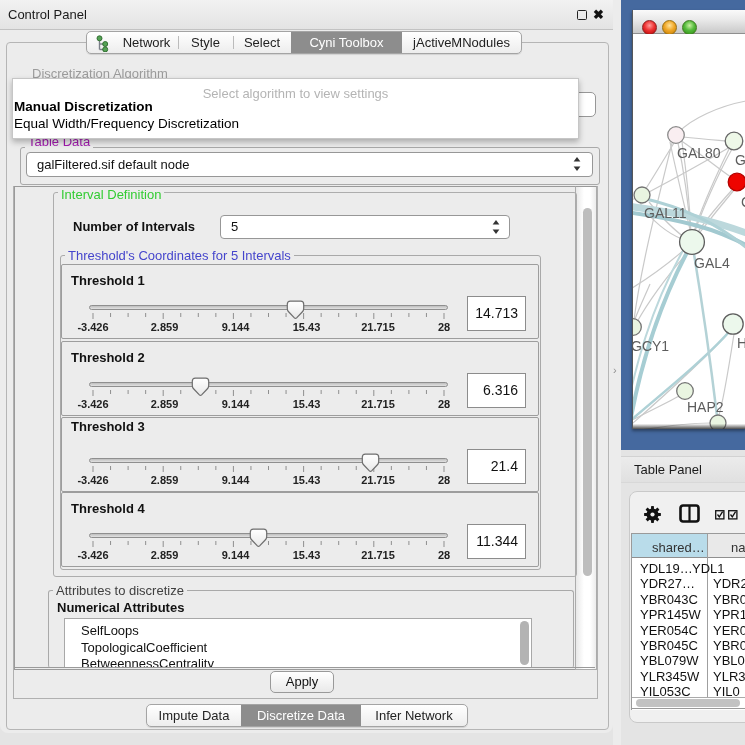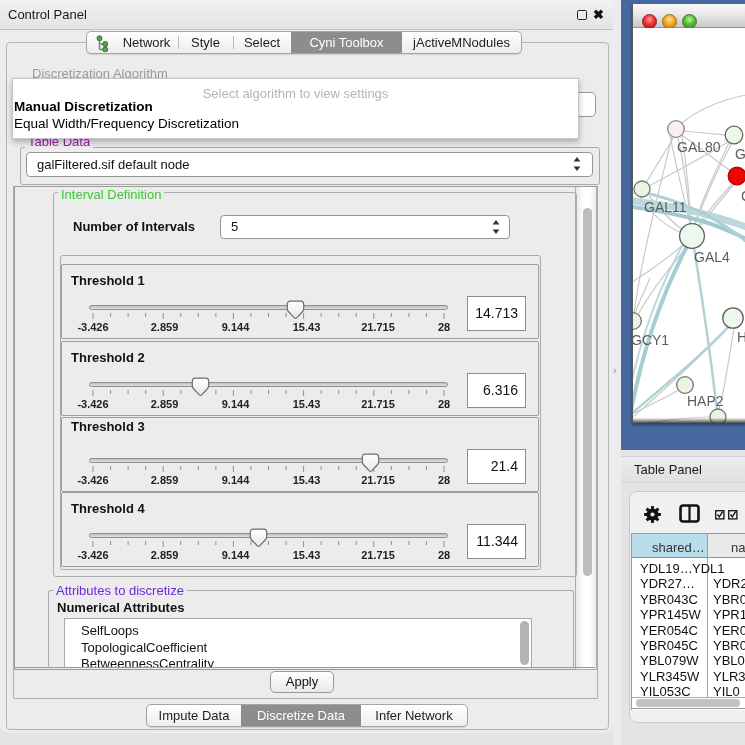--- a/index.html
+++ b/index.html
@@ -29,21 +29,21 @@
 .tblock{position:absolute;left:61px;width:476px;height:73px;border:1px solid #9d9d9d;border-radius:2px;background:#ececec;}
 .ticklbl{position:absolute;font-size:11px;font-weight:bold;color:#222;top:56px;width:50px;text-align:center;}
 .valbox{position:absolute;left:405px;top:31px;width:57px;height:33px;background:#fff;border:1px solid #8c8c8c;}
 .valbox span{position:absolute;right:7px;top:8px;font-size:14px;color:#111;}
 
 #spane{left:14px;top:186px;width:561px;height:482px;border-top:1px solid #9a9a9a;border-left:1px solid #9a9a9a;border-bottom:1px solid #9a9a9a;background:#ececec;overflow:hidden;}
 #sbar{left:575px;top:186px;width:20px;height:482px;background:linear-gradient(90deg,#e8e8e8,#ffffff 40%,#ffffff 70%,#ececec);border:1px solid #ababab;border-top:1px solid #9a9a9a;}
 #sthumb{left:583px;top:208px;width:9px;height:368px;background:#bdbdbd;border-radius:5px;}
 
 #blue{left:621px;top:0;width:124px;height:450px;background:#45699f;}
-#netwin{left:632px;top:4px;width:113px;height:419px;border-left:1px solid #56585a;box-shadow:0 2px 3px rgba(0,0,0,0.4);}
+#netwin{left:632px;top:10px;width:113px;height:419px;border-left:1px solid #56585a;box-shadow:0 2px 3px rgba(0,0,0,0.4);}
 #nettitle{left:0;top:0;width:113px;height:23px;background:linear-gradient(#fafafa 0%,#e8e8e8 45%,#c9c9c9 100%);border-bottom:1px solid #8f8f8f;}
 .tl{position:absolute;top:10px;width:13px;height:13px;border-radius:50%;}
 #netcanvas{left:0;top:24px;width:113px;height:395px;background:#ffffff;overflow:hidden;}
 #tpbar{left:621px;top:456px;width:124px;height:25px;background:linear-gradient(#ececec,#e0e0e0);border-top:1px solid #d2d2d2;border-bottom:1px solid #d8d8d8;}
 #tpbar span{position:absolute;left:13px;top:5px;font-size:13px;color:#1a1a1a;}
 #tpanel{left:629px;top:491px;width:130px;height:230px;background:#f0f0f0;border:1px solid #c9c9c9;border-radius:8px;}
 #ttable{left:631px;top:533px;width:114px;height:176px;background:#ffffff;border-top:1px solid #9a9a9a;border-left:1px solid #9a9a9a;}
 .trow{position:absolute;font-size:13px;color:#111;white-space:nowrap;}
 
 #applybtn{left:270px;top:671px;width:62px;height:20px;background:linear-gradient(#ffffff,#e9e9e9);border:1px solid #999;border-radius:5px;text-align:center;font-size:13px;color:#111;line-height:19px;}
@@ -106,20 +106,21 @@
 <div class="bold13" style="left:73px;top:219px;">Number of Intervals</div>
 <div class="combo" style="left:220px;top:215px;width:288px;height:22px;">
   <span class="combotext" style="left:10px;top:3px;">5</span>
   <svg style="position:absolute;right:9px;top:4px;" width="8" height="14" viewBox="0 0 8 14">
     <path d="M4,0 L7.4,4.6 H0.6 Z" fill="#333"></path>
     <path d="M4,14 L7.4,9.4 H0.6 Z" fill="#333"></path>
   </svg>
 </div>
 
 <div class="grp" style="left:60px;top:255px;width:479px;height:313px;"></div>
+<div class="glbl" style="left:65px;top:248px;color:#4545cc;">Threshold's Coordinates for 5 Intervals</div>
 
 <div id="blocks">
       <div class="tblock" style="top:264px;">
         <div style="position:absolute;left:9px;top:8px;font-size:13px;font-weight:bold;color:#111;transform:translateZ(0);">Threshold 1</div>
         <svg width="476" height="73" viewBox="0 0 476 73" style="position:absolute;left:0;top:0;">
           <defs>
             <linearGradient id="tg1" x1="0" y1="0" x2="0" y2="1">
               <stop offset="0" stop-color="#b8b8b8"></stop>
               <stop offset="1" stop-color="#e8e8e8"></stop>
             </linearGradient>
@@ -307,21 +308,21 @@
         <div class="ticklbl" style="left:219.5px;">15.43</div>
         <div class="ticklbl" style="left:291px;">21.715</div>
         <div class="ticklbl" style="left:357px;">28</div>
         <div class="valbox">
           <span>11.344</span>
         </div>
       </div>
     </div>
 
 <div class="grp" style="left:48px;top:590px;width:524px;height:77px;border-bottom:none;"></div>
-<div class="glbl" style="left:53px;top:583px;color:#6d28d9;">Attributes to discretize</div>
+<div class="glbl" style="left:53px;top:583px;color:#404040;">Attributes to discretize</div>
 <div class="bold13" style="left:57px;top:600px;">Numerical Attributes</div>
 <div class="abs" style="left:64px;top:618px;width:466px;height:49px;background:#ffffff;border:1px solid #a8a8a8;border-bottom:none;overflow:hidden;">
   <div class="listtext" style="position:absolute;left:16px;top:4px;font-size:13px;color:#111;line-height:16.5px;">SelfLoops<br>TopologicalCoefficient<br>BetweennessCentrality</div>
   <div style="position:absolute;right:2px;top:2px;width:9px;height:44px;background:#b3b3b3;border-radius:5px;"></div>
 </div>
 <div class="abs" style="left:14px;top:667px;width:581px;height:1px;background:#9a9a9a;"></div>
 <div class="abs" style="left:13px;top:186px;width:583px;height:512px;border:1px solid #b0b0b0;border-top:none;"></div>
 
 <div id="applybtn" class="abs">Apply</div>
 

